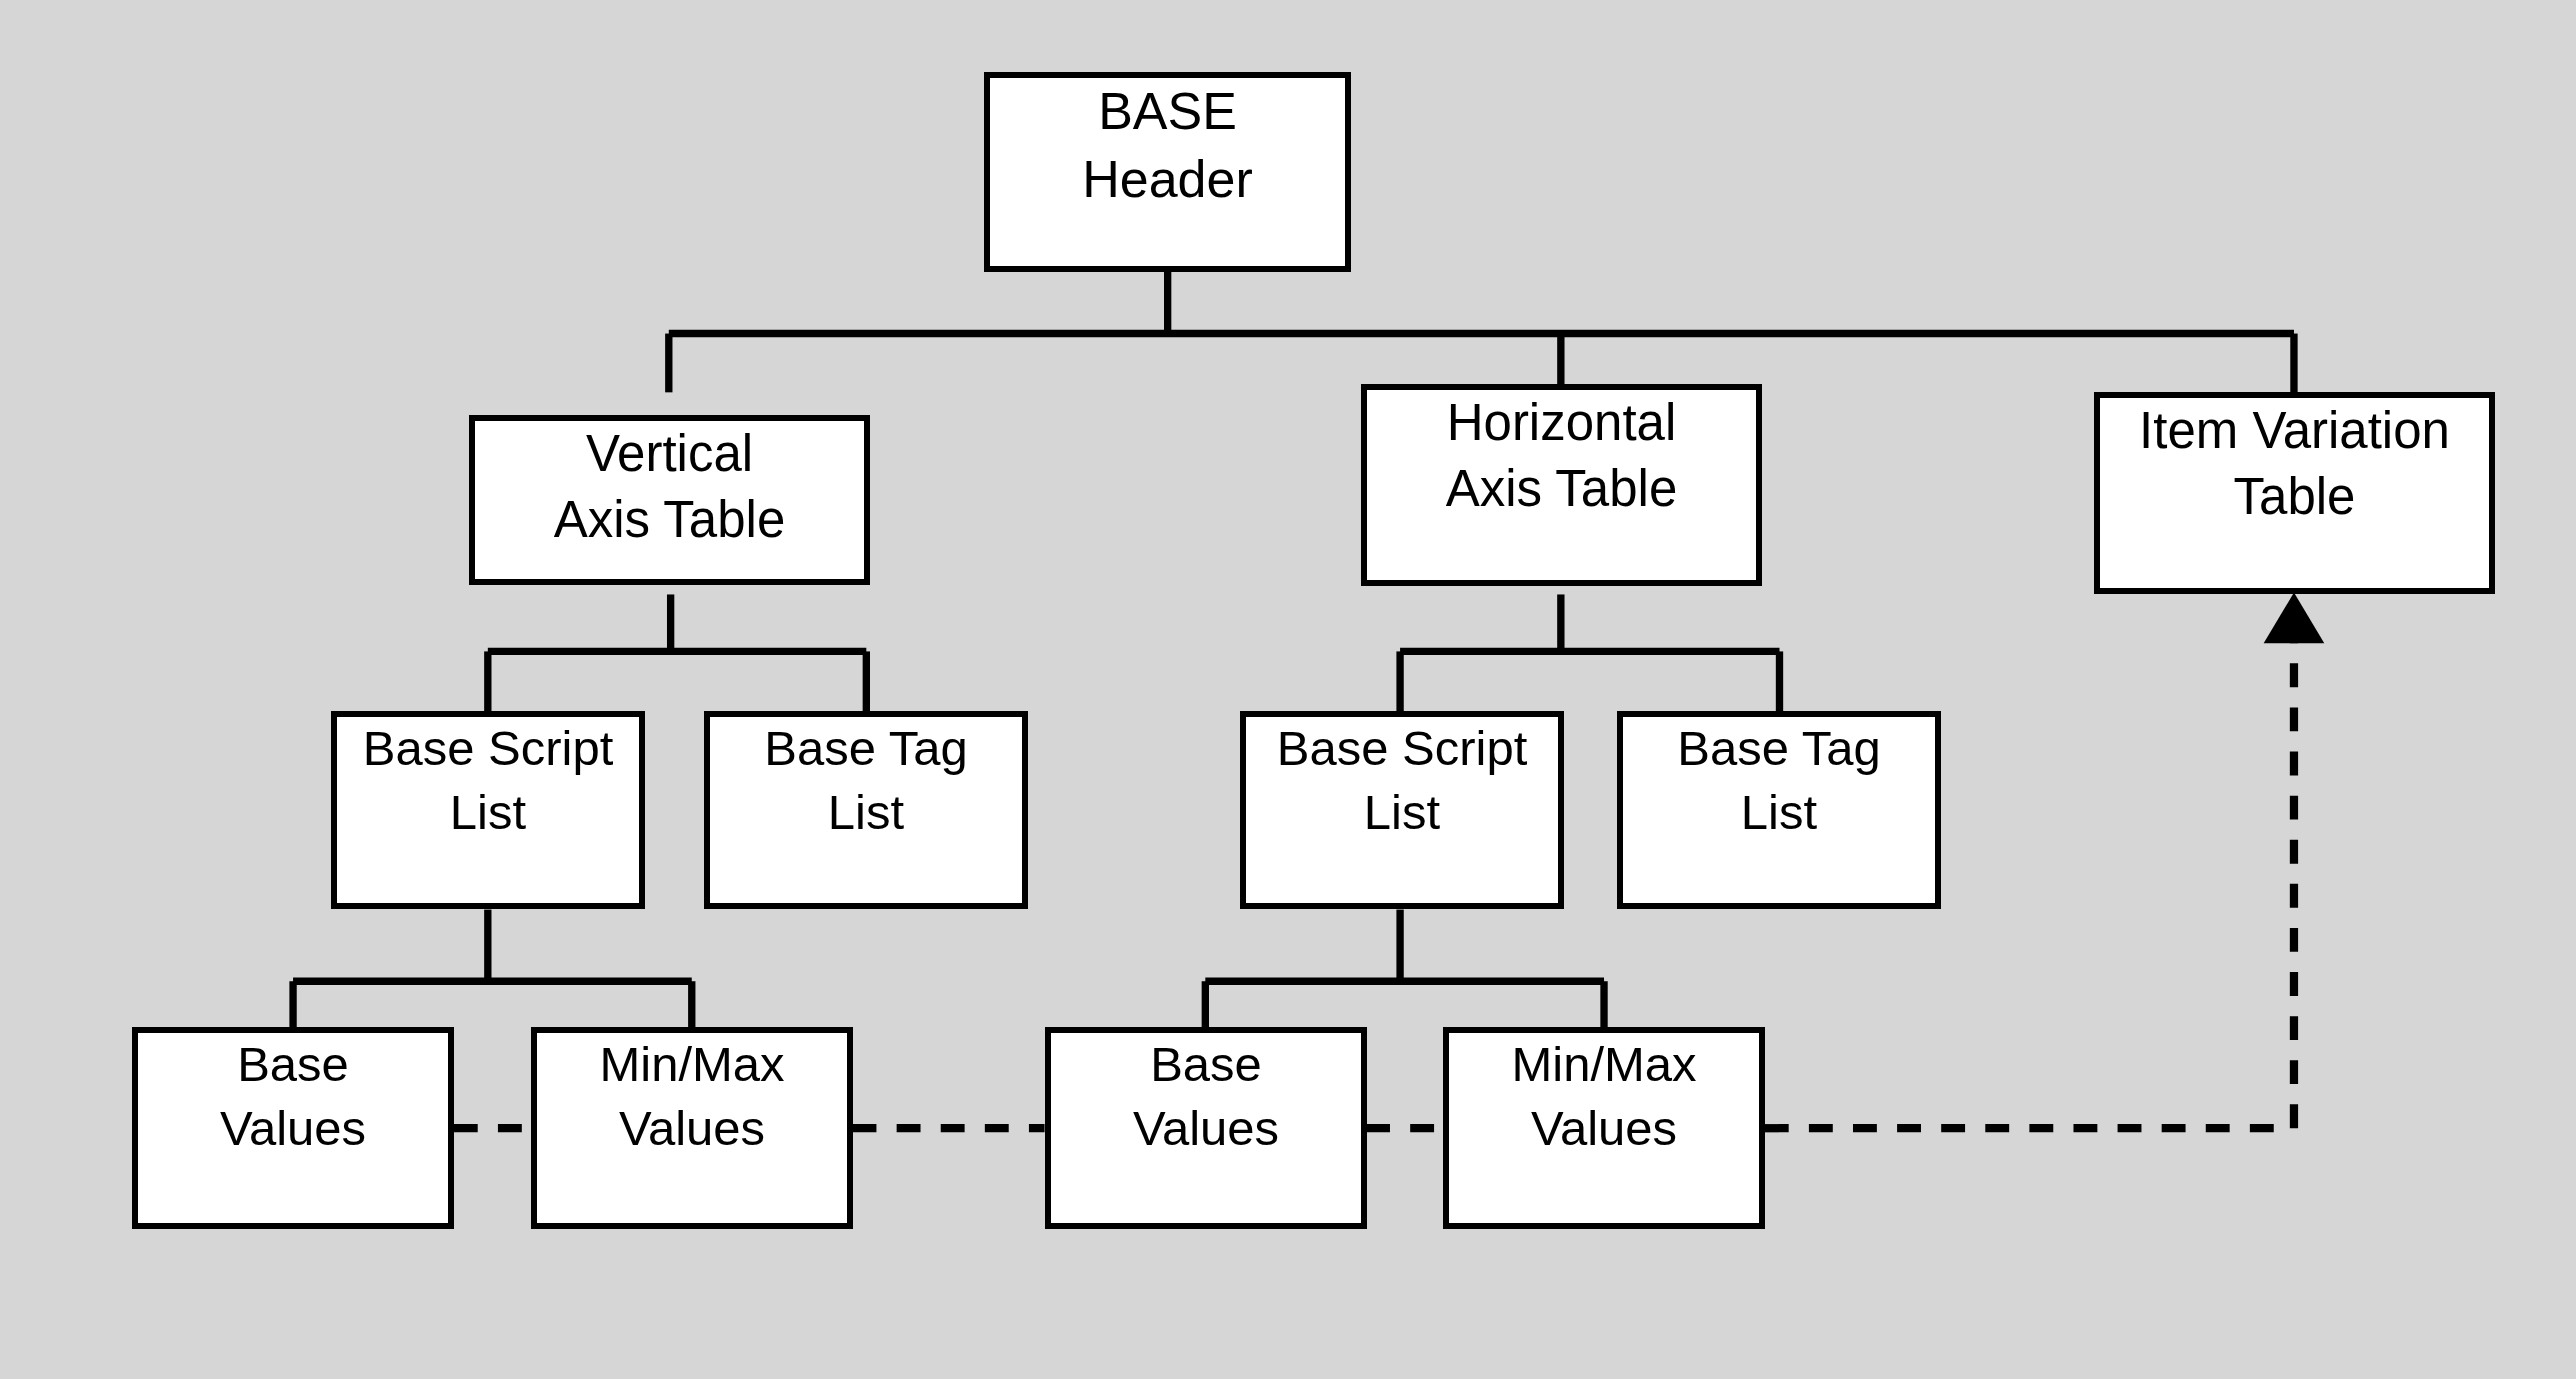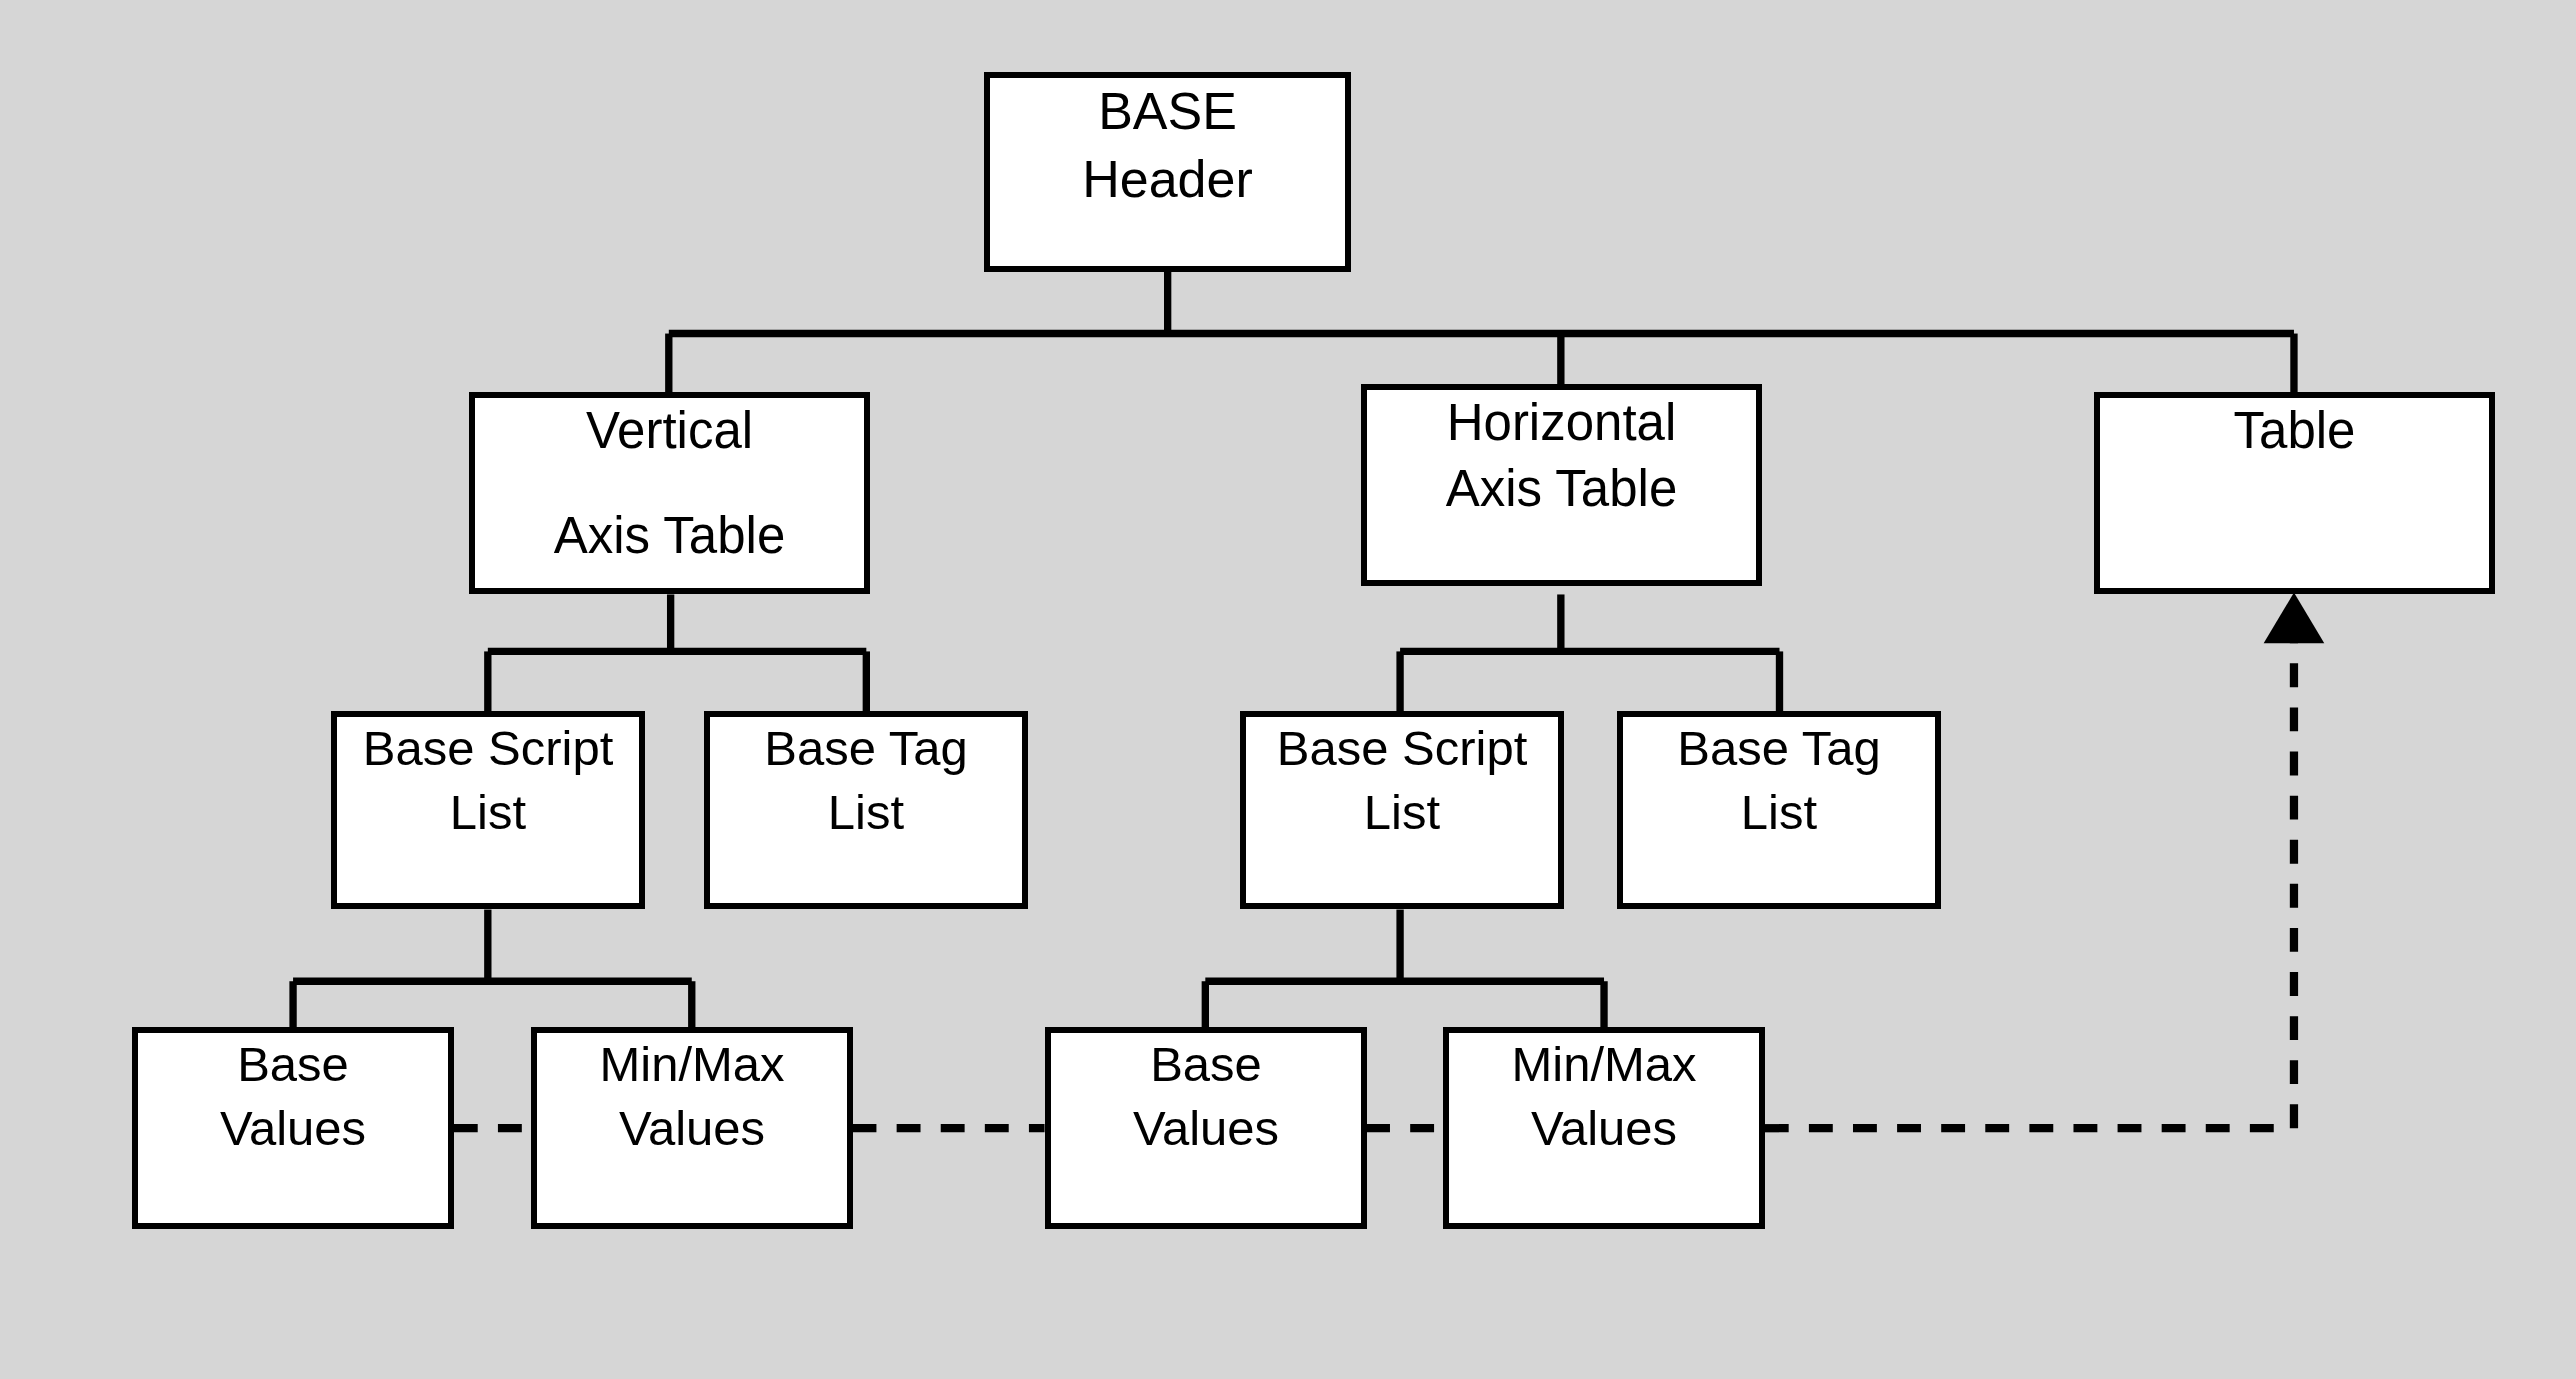--- a/index.html
+++ b/index.html
@@ -88,31 +88,32 @@
 
     <path d="M 2497 1228 L 2497 692" stroke="#000" stroke-width="9" fill="none" stroke-dasharray="26 22"></path>
     <polygon points="2497,645 2464,700 2530,700" fill="#000"></polygon>
   </svg>
 
   <div class="node f-xl" style="left:984px; top:72px; width:367px; height:200px;">
     <span class="line1">BASE</span>
     <span class="line2">Header</span>
   </div>
 
-  <div class="node f-lg" style="left:469px; top:392px; width:401px; height:202px;gap:39px;">
+  <div class="node f-lg" style="left:469px; top:415px; width:401px; height:170px;">
     <span class="line1">Vertical</span>
     <span class="line2">Axis Table</span>
   </div>
 
   <div class="node f-lg" style="left:1361px; top:384px; width:401px; height:202px;">
     <span class="line1">Horizontal</span>
     <span class="line2">Axis Table</span>
   </div>
 
   <div class="node f-lg" style="left:2094px; top:392px; width:401px; height:202px;">
+    <span class="line1">Item Variation</span>
     <span class="line2">Table</span>
   </div>
 
   <div class="node f-md" style="left:331px; top:711px; width:314px; height:198px;">
     <span class="line1">Base Script</span>
     <span class="line2">List</span>
   </div>
 
   <div class="node f-md" style="left:704px; top:711px; width:324px; height:198px;">
     <span class="line1">Base Tag</span>

